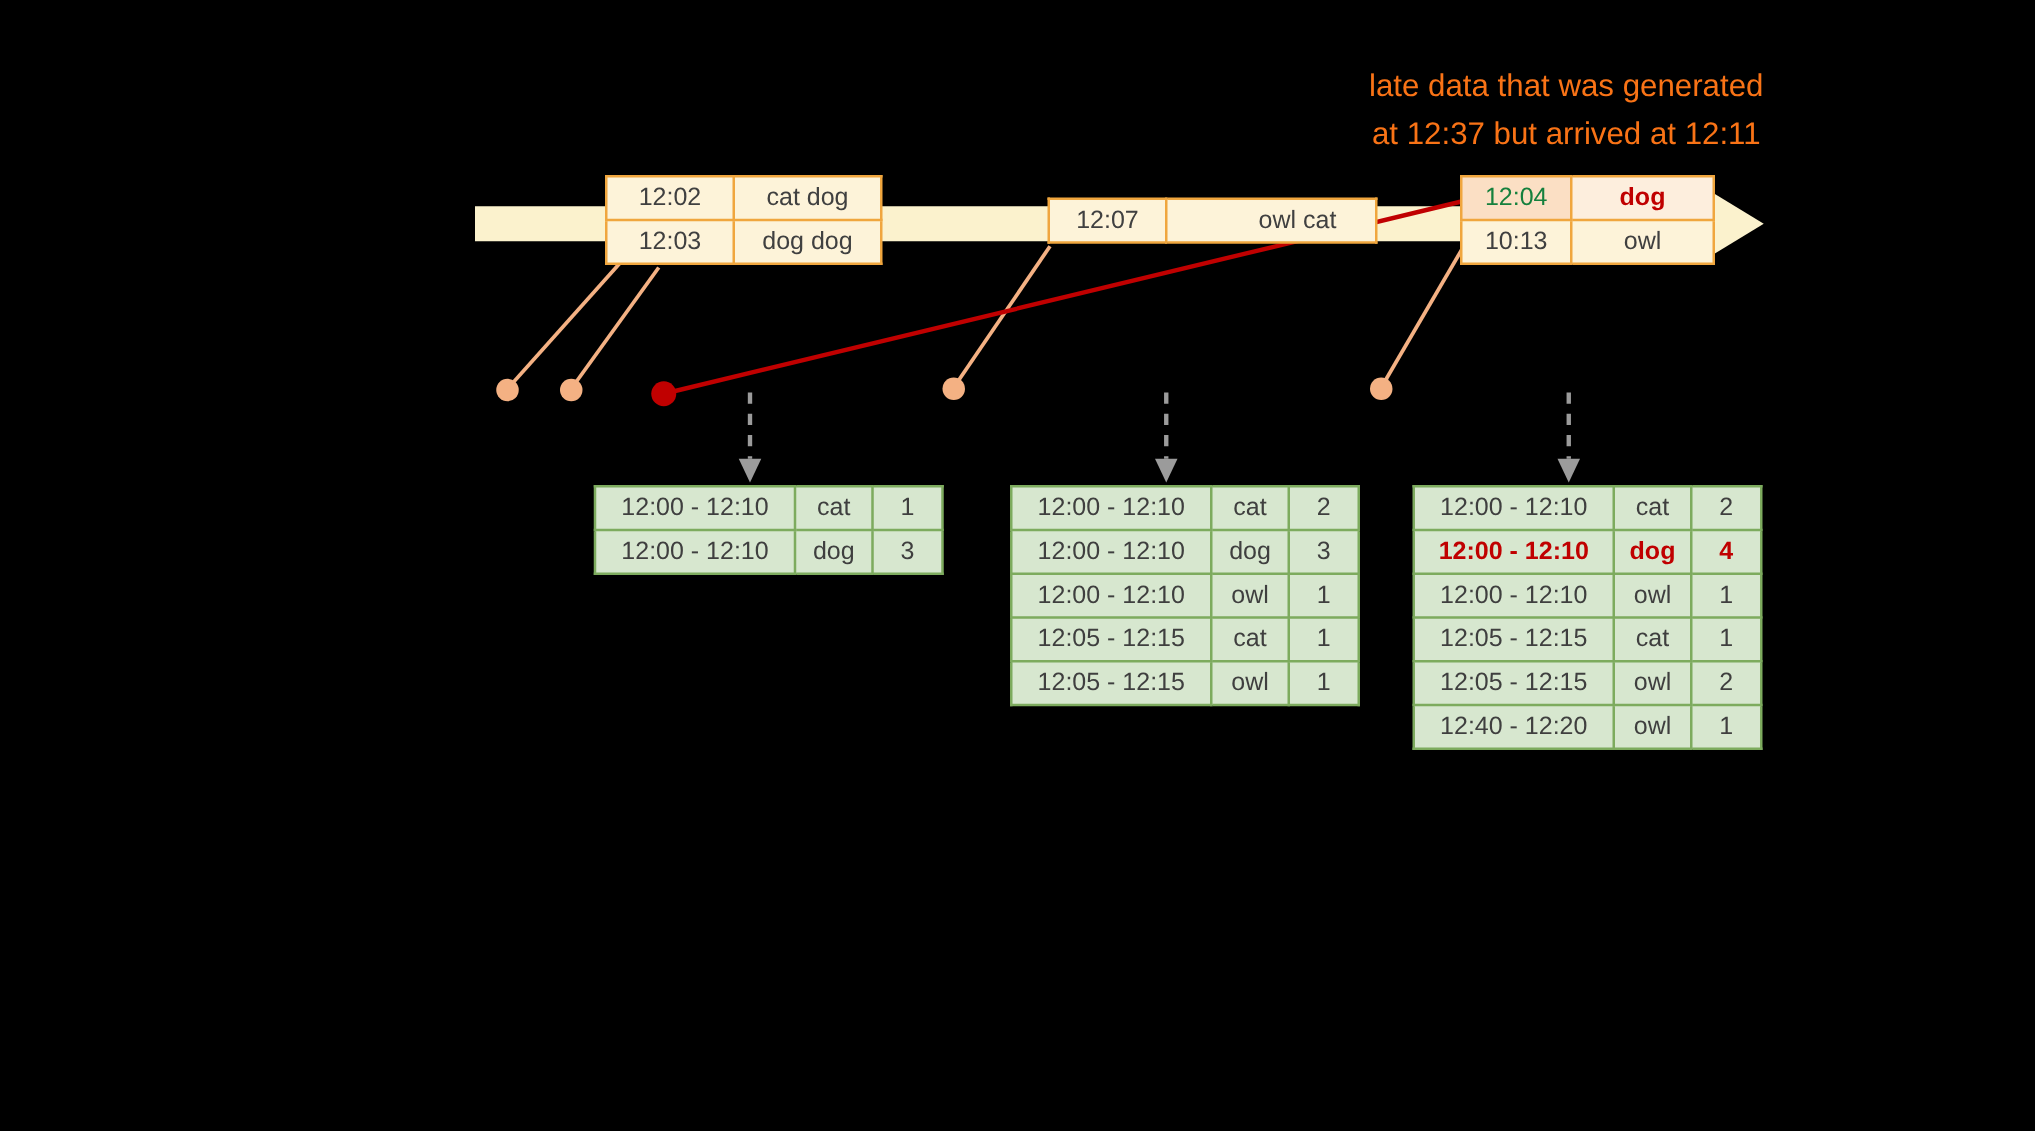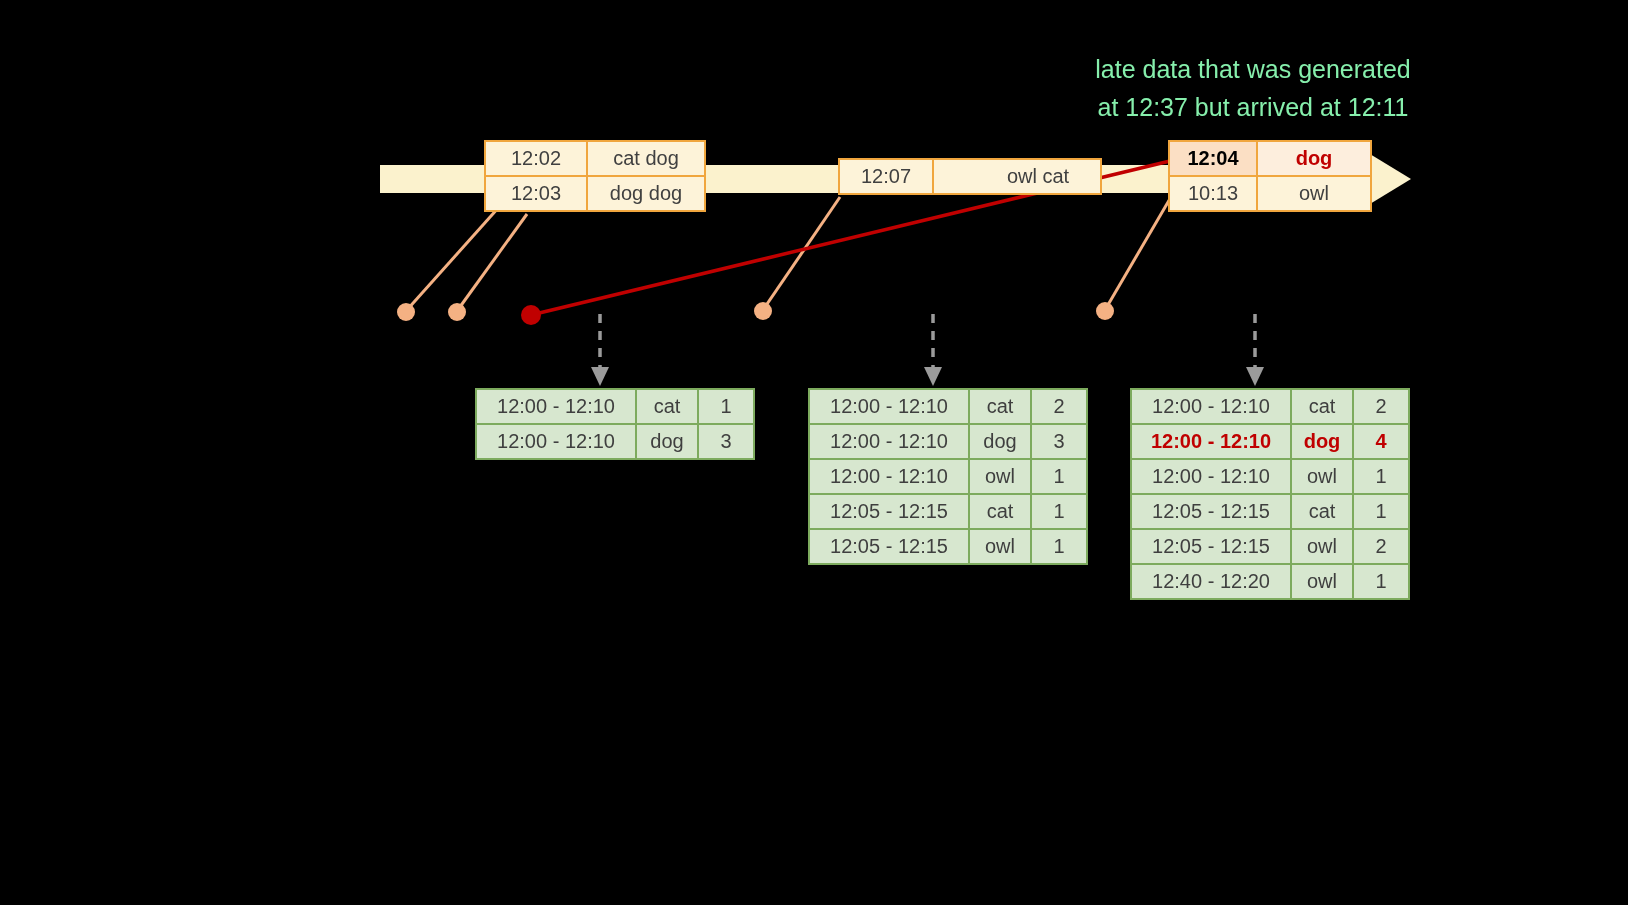--- a/index.html
+++ b/index.html
@@ -11,42 +11,42 @@
     overflow: hidden;
     font-family: "Liberation Sans", sans-serif;
   }
   .layer { position: absolute; left: 0; top: 0; }
 
   
   .annotation {
     position: absolute;
     width: 430px;
     text-align: center;
-    color: #86efac;
+    color: #f97316;
     font-size: 25px;
     line-height: 38px;
     font-weight: 500;
   }
 
   
   table { border-collapse: collapse; position: absolute; table-layout: fixed; }
   .event-table td {
     border: 2px solid #f0a63e;
     background: #fdf3d9;
     color: #404040;
     font-size: 20px;
     text-align: center;
     height: 33px;
     padding: 0 6px;
     white-space: nowrap;
   }
   .et1 .tcol { width: 88px; }  .et1 .wcol { width: 104px; }
   .et2 .tcol { width: 80px; text-align: center; }  .et2 .wcol { width: 112px; padding-left: 48px; }
   .et3 .tcol { width: 74px; }  .et3 .wcol { width: 100px; }
-  .event-table td.late-time { background: #fbdfc4; color: #000000; font-weight: bold; }
+  .event-table td.late-time { background: #fbdfc4; color: #15803d; font-weight: normal; }
   .event-table td.late-word { background: #fdeedd; color: #c00000; font-weight: bold; }
 
   
   .result-table td {
     border: 2px solid #7dab5e;
     background: #d7e7cf;
     color: #3f3f3f;
     font-size: 20px;
     text-align: center;
     height: 33px;

